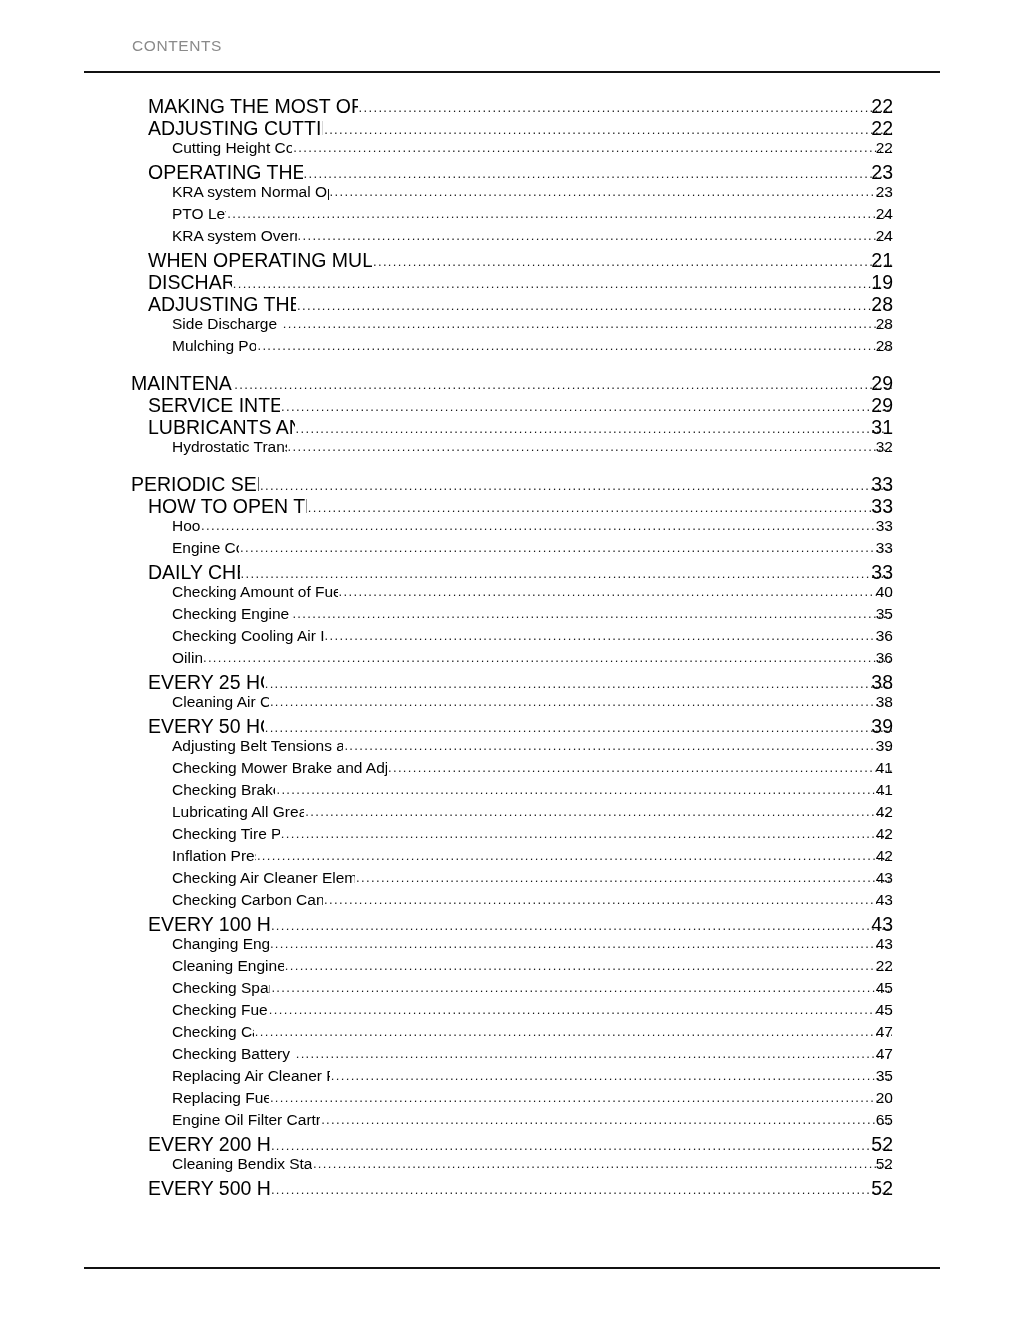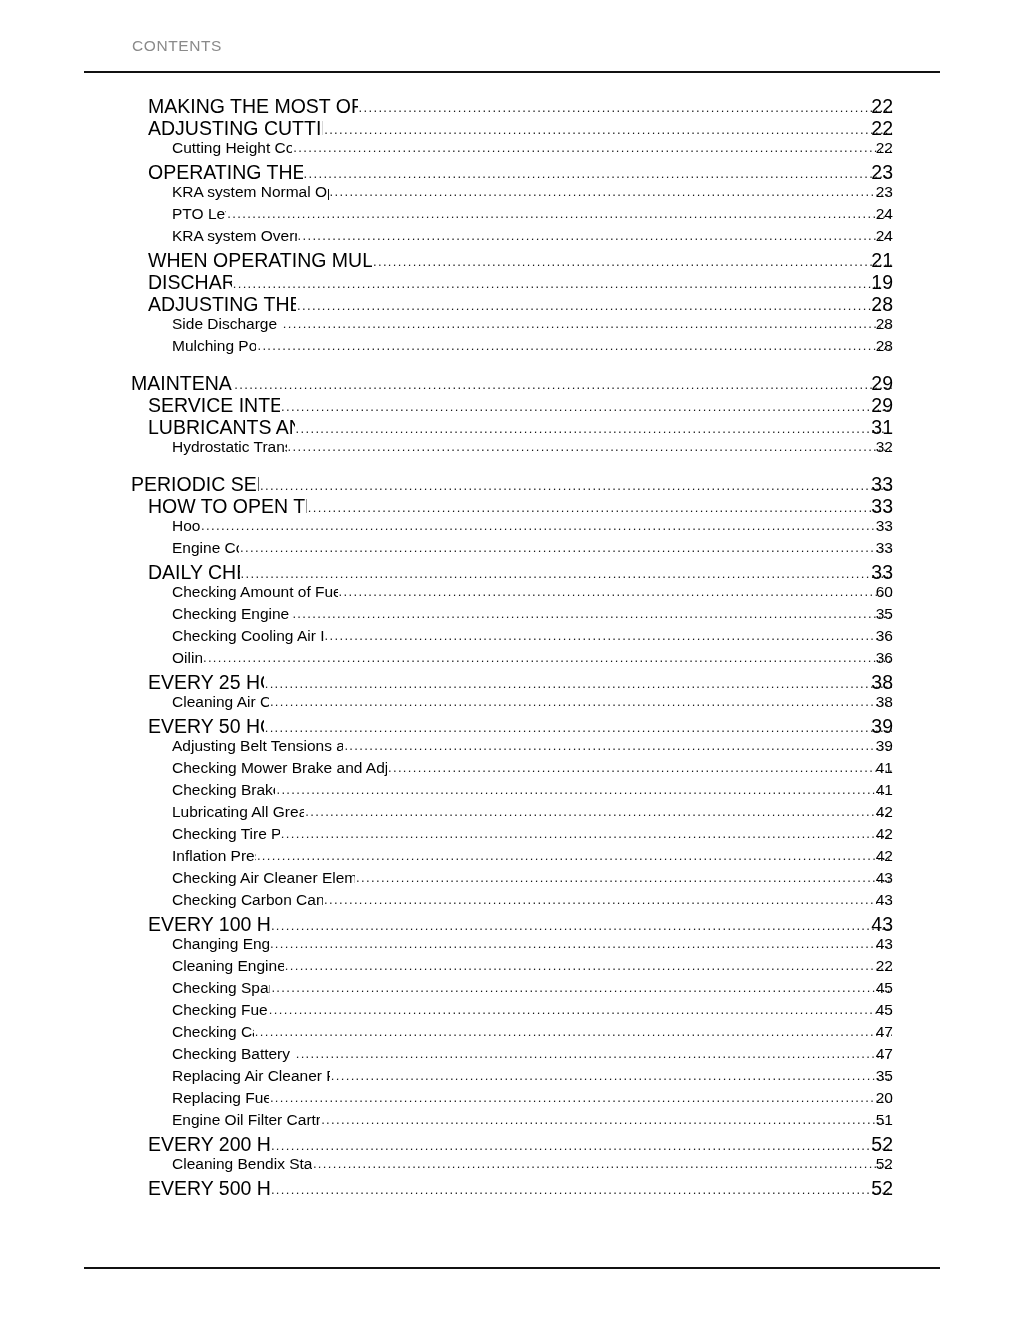--- a/index.html
+++ b/index.html
@@ -226,21 +226,21 @@
         <span class="pageno">33</span>
       </div>
       <div class="toc-entry lvl1">
         <span class="title">DAILY CHECK</span>
         <span class="leader"></span>
         <span class="pageno">33</span>
       </div>
       <div class="toc-entry lvl2">
         <span class="title">Checking Amount of Fuel and Refueling</span>
         <span class="leader"></span>
-        <span class="pageno">60</span>
+        <span class="pageno">40</span>
       </div>
       <div class="toc-entry lvl2">
         <span class="title">Checking Engine Oil Level</span>
         <span class="leader"></span>
         <span class="pageno">35</span>
       </div>
       <div class="toc-entry lvl2">
         <span class="title">Checking Cooling Air Intake Screen</span>
         <span class="leader"></span>
         <span class="pageno">36</span>
@@ -346,21 +346,21 @@
         <span class="pageno">35</span>
       </div>
       <div class="toc-entry lvl2">
         <span class="title">Replacing Fuel Filter</span>
         <span class="leader"></span>
         <span class="pageno">20</span>
       </div>
       <div class="toc-entry lvl2">
         <span class="title">Engine Oil Filter Cartridge Change</span>
         <span class="leader"></span>
-        <span class="pageno">51</span>
+        <span class="pageno">65</span>
       </div>
       <div class="toc-entry lvl1">
         <span class="title">EVERY 200 HOURS</span>
         <span class="leader"></span>
         <span class="pageno">52</span>
       </div>
       <div class="toc-entry lvl2">
         <span class="title">Cleaning Bendix Starter [T1880]</span>
         <span class="leader"></span>
         <span class="pageno">52</span>

